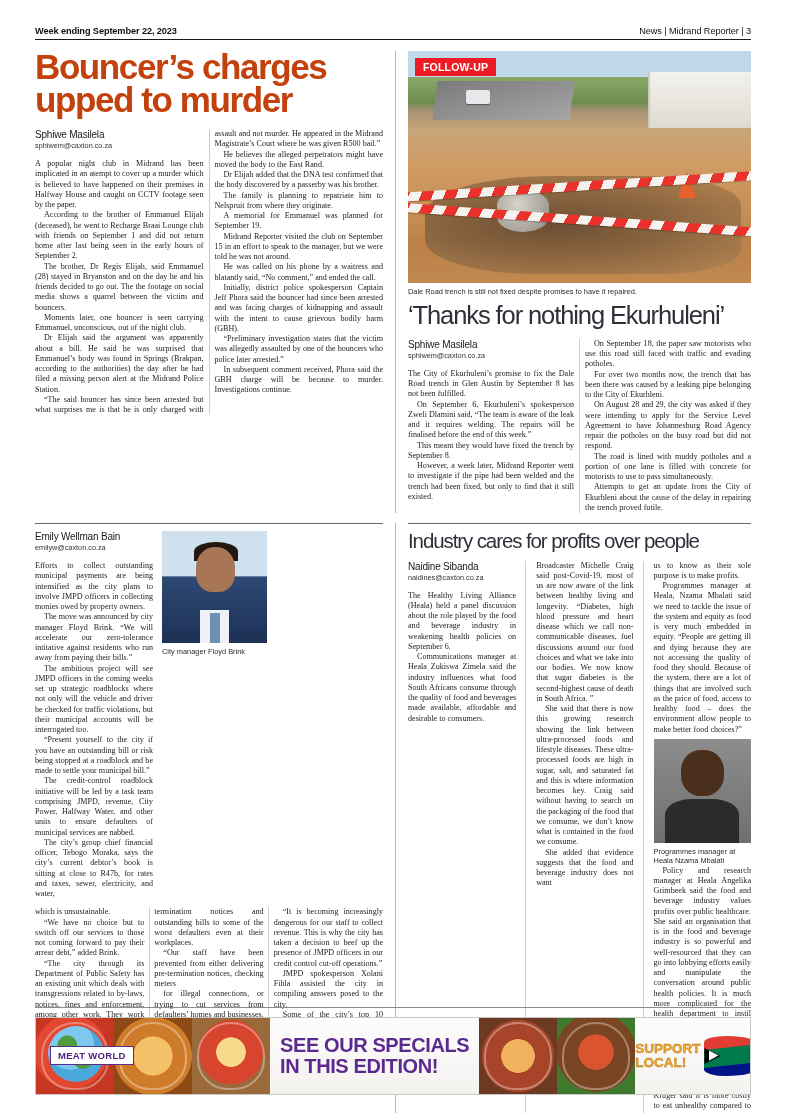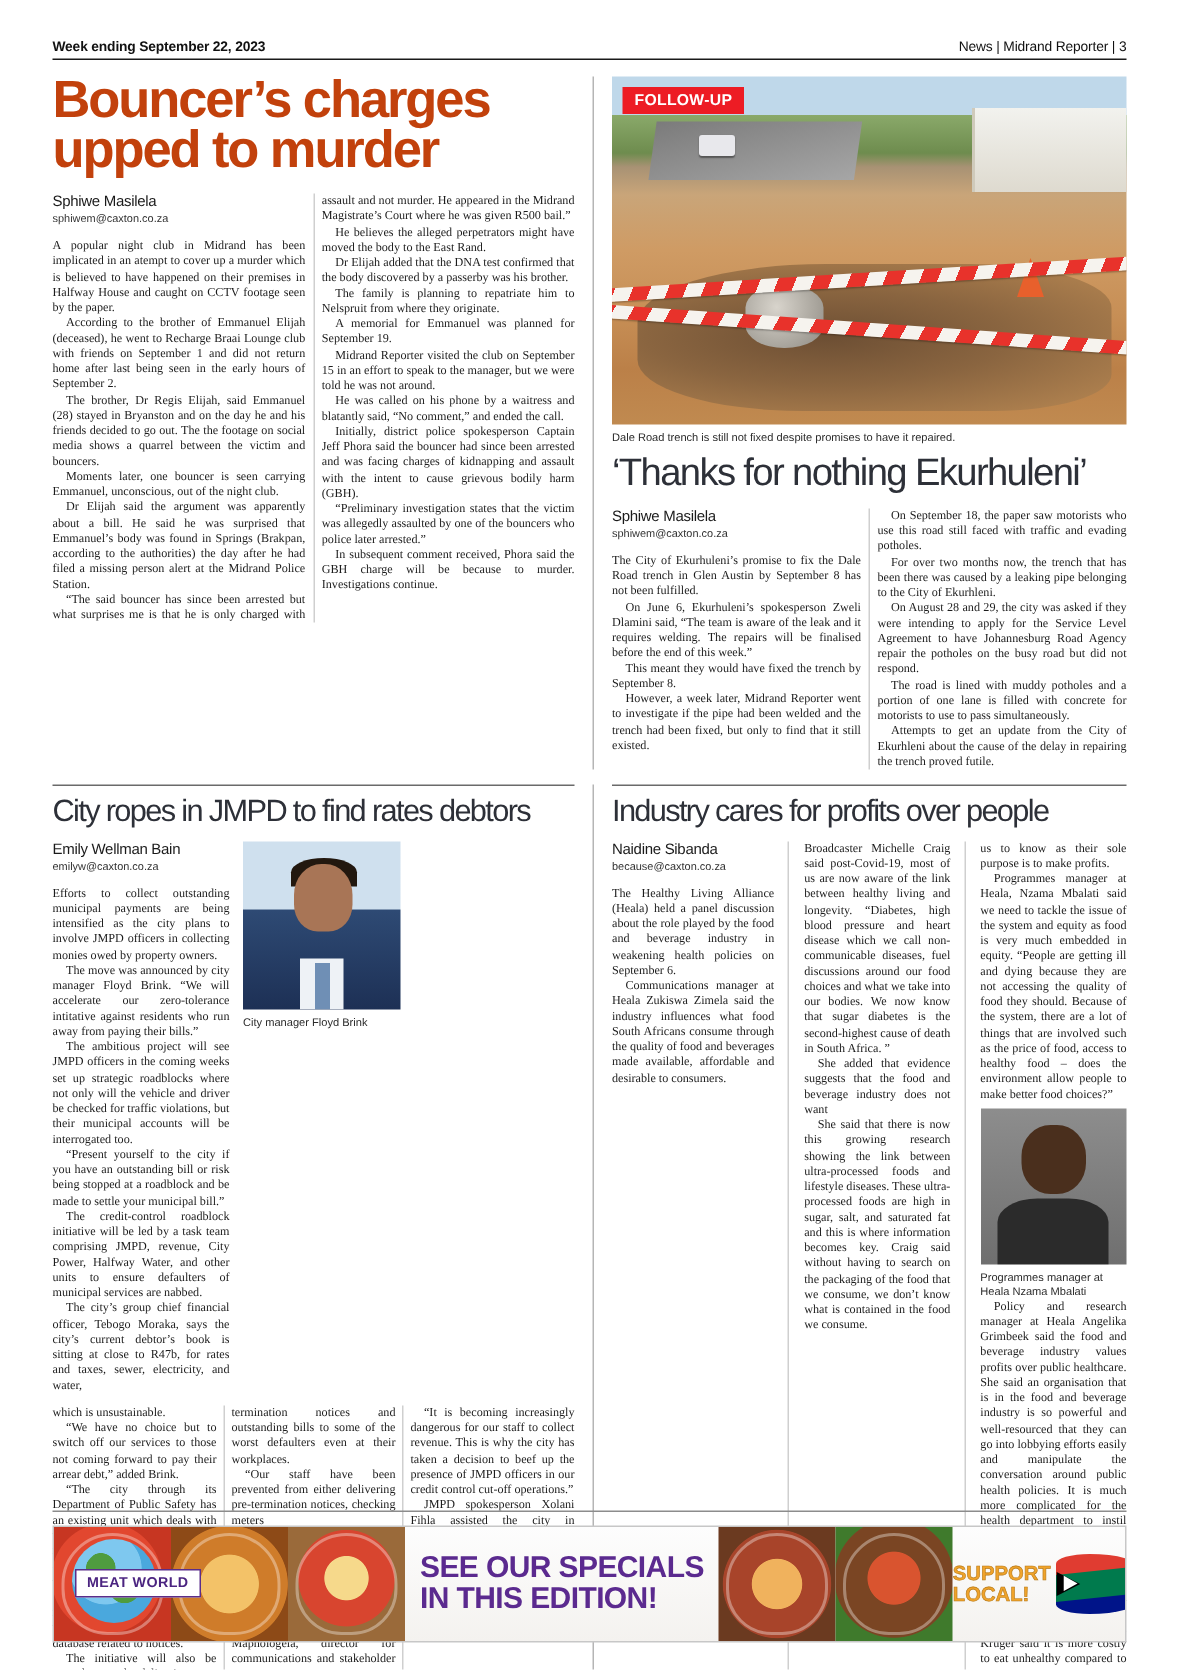--- a/index.html
+++ b/index.html
@@ -362,37 +362,36 @@
       <div class="caption">Dale Road trench is still not fixed despite promises to have it repaired.</div>
 
       <div class="hd-light" id="headline-ekurhuleni">‘Thanks for nothing Ekurhuleni’</div>
 
       <div class="two-col body-text">
         <div class="byline">
           <span class="name">Sphiwe Masilela</span>
           <span class="email">sphiwem@caxton.co.za</span>
         </div>
         <p class="lead">The City of Ekurhuleni’s promise to fix the Dale Road trench in Glen Austin by September 8 has not been fulfilled.</p>
-        <p>On June 6, Ekurhuleni’s spokesperson Zweli Dlamini said, “The team is aware of the leak and it requires welding. The repairs will be finalised before the end of this week.”</p>
+        <p>On September 6, Ekurhuleni’s spokesperson Zweli Dlamini said, “The team is aware of the leak and it requires welding. The repairs will be finalised before the end of this week.”</p>
         <p>This meant they would have fixed the trench by September 8.</p>
         <p>However, a week later, Midrand Reporter went to investigate if the pipe had been welded and the trench had been fixed, but only to find that it still existed.</p>
         <p>On September 18, the paper saw motorists who use this road still faced with traffic and evading potholes.</p>
         <p>For over two months now, the trench that has been there was caused by a leaking pipe belonging to the City of Ekurhleni.</p>
         <p>On August 28 and 29, the city was asked if they were intending to apply for the Service Level Agreement to have Johannesburg Road Agency repair the potholes on the busy road but did not respond.</p>
         <p>The road is lined with muddy potholes and a portion of one lane is filled with concrete for motorists to use to pass simultaneously.</p>
         <p>Attempts to get an update from the City of Ekurhleni about the cause of the delay in repairing the trench proved futile.</p>
       </div>
     </div>
   </div>
 
   <div class="mid-section">
 
     <div class="mid-left">
       <div class="rule-med" style="margin-bottom:7px;"></div>
-      <div class="hd-light" id="headline-jmpd">City ropes in JMPD to find rates debtors</div>
 
       <div class="jmpd-top">
         <div class="jmpd-col1 body-text">
           <div class="byline">
             <span class="name">Emily Wellman Bain</span>
             <span class="email">emilyw@caxton.co.za</span>
           </div>
           <p class="lead">Efforts to collect outstanding municipal payments are being intensified as the city plans to involve JMPD officers in collecting monies owed by property owners.</p>
           <p>The move was announced by city manager Floyd Brink. “We will accelerate our zero-tolerance intitative against residents who run away from paying their bills.”</p>
           <p>The ambitious project will see JMPD officers in the coming weeks set up strategic roadblocks where not only will the vehicle and driver be checked for traffic violations, but their municipal accounts will be interrogated too.</p>
@@ -428,30 +427,30 @@
     </div>
 
     <div class="mid-right">
       <div class="rule-med" style="margin-bottom:7px;"></div>
       <div class="hd-light" id="headline-industry">Industry cares for profits over people</div>
 
       <div class="industry-cols">
         <div class="ind-col body-text">
           <div class="byline">
             <span class="name">Naidine Sibanda</span>
-            <span class="email">because@caxton.co.za</span>
+            <span class="email">naidines@caxton.co.za</span>
           </div>
           <p class="lead">The Healthy Living Alliance (Heala) held a panel discussion about the role played by the food and beverage industry in weakening health policies on September 6.</p>
           <p>Communications manager at Heala Zukiswa Zimela said the industry influences what food South Africans consume through the quality of food and beverages made available, affordable and desirable to consumers.</p>
         </div>
 
         <div class="ind-col body-text">
           <p class="lead">Broadcaster Michelle Craig said post-Covid-19, most of us are now aware of the link between healthy living and longevity. “Diabetes, high blood pressure and heart disease which we call non-communicable diseases, fuel discussions around our food choices and what we take into our bodies. We now know that sugar diabetes is the second-highest cause of death in South Africa. ”</p>
+          <p>She said that there is now this growing research showing the link between ultra-processed foods and lifestyle diseases. These ultra-processed foods are high in sugar, salt, and saturated fat and this is where information becomes key. Craig said without having to search on the packaging of the food that we consume, we don’t know what is contained in the food we consume.</p>
           <p>She added that evidence suggests that the food and beverage industry does not want</p>
-          <p>She said that there is now this growing research showing the link between ultra-processed foods and lifestyle diseases. These ultra-processed foods are high in sugar, salt, and saturated fat and this is where information becomes key. Craig said without having to search on the packaging of the food that we consume, we don’t know what is contained in the food we consume.</p>
         </div>
 
         <div class="ind-col body-text">
           <p class="lead">us to know as their sole purpose is to make profits.</p>
           <p>Programmes manager at Heala, Nzama Mbalati said we need to tackle the issue of the system and equity as food is very much embedded in equity. “People are getting ill and dying because they are not accessing the quality of food they should. Because of the system, there are a lot of things that are involved such as the price of food, access to healthy food – does the environment allow people to make better food choices?”</p>
           <div class="ind-photo">
             <div class="face"></div>
             <div class="body"></div>
           </div>
           <div class="caption">Programmes manager at Heala Nzama Mbalati</div>

